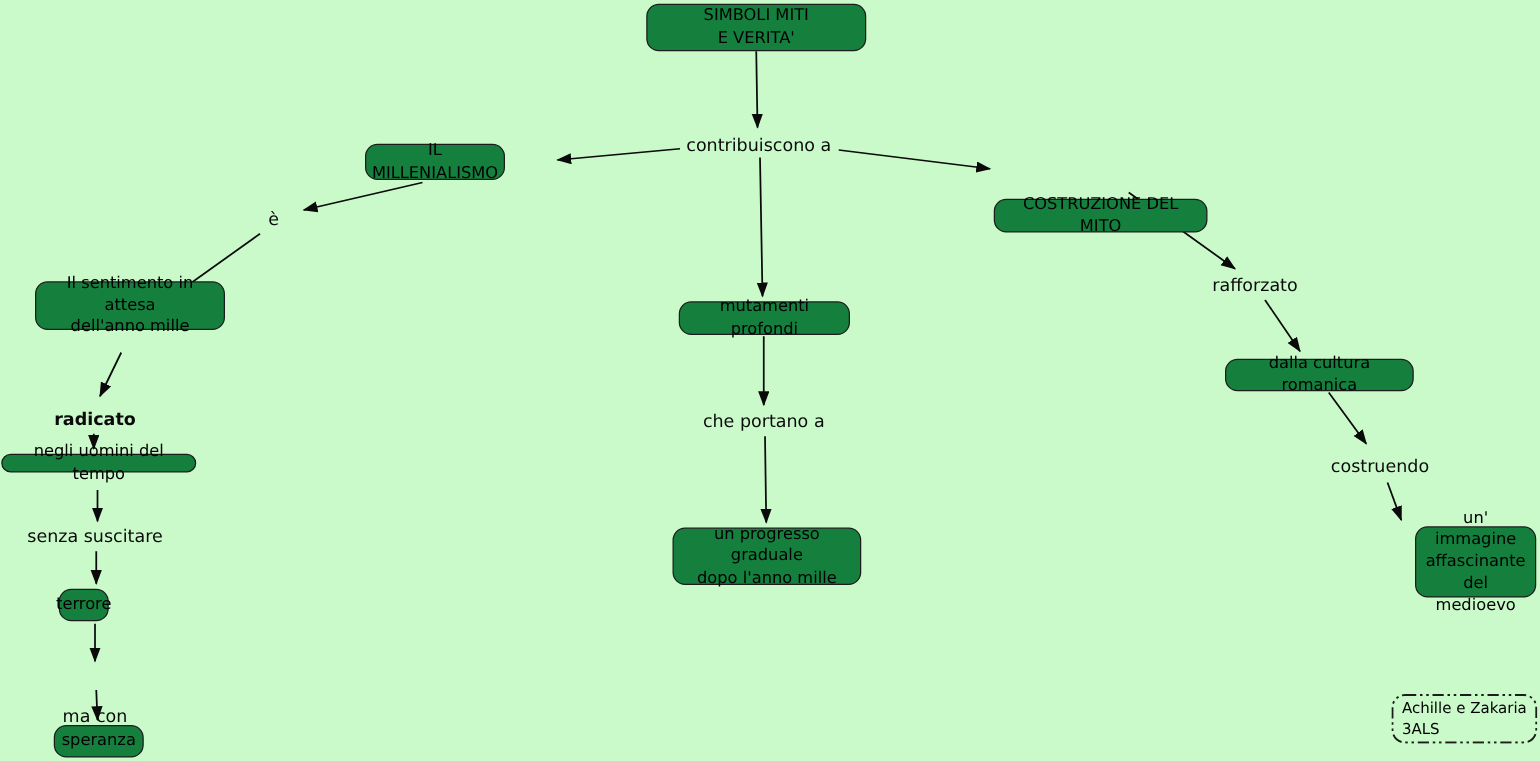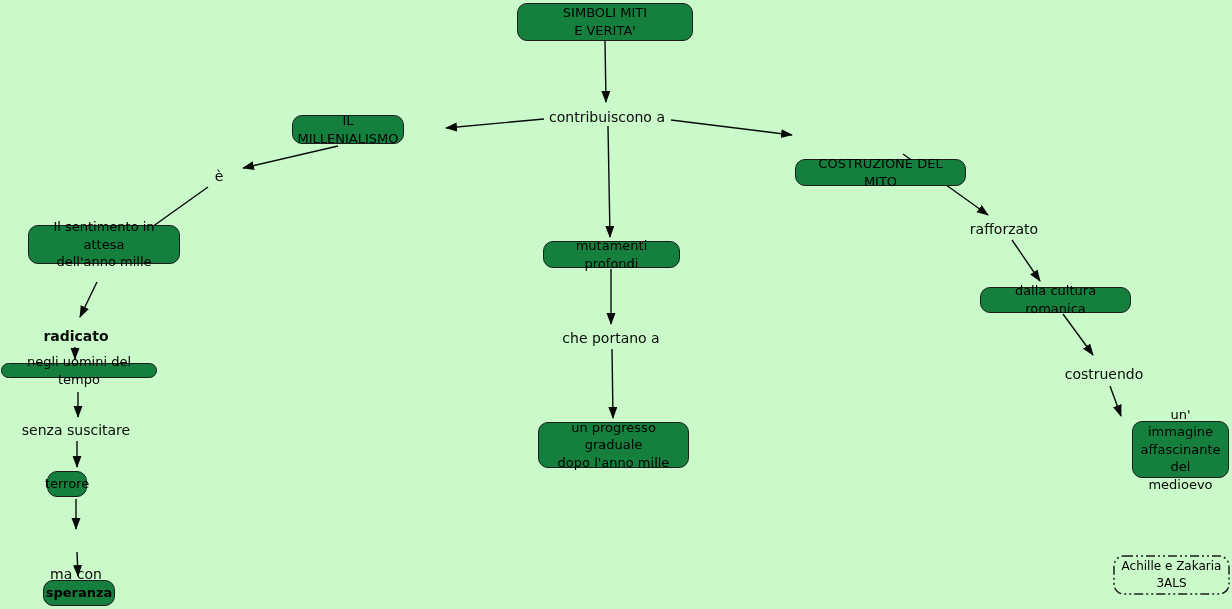--- a/index.html
+++ b/index.html
@@ -49,21 +49,20 @@
     cursor: default;
   }
   .authors-node {
     position: absolute;
     box-sizing: border-box;
     background: transparent;
     border: none;
     color: #000;
     font-size: 12px;
     line-height: 1.4;
-    text-align: center;
     white-space: pre-line;
     display: flex;
     align-items: center;
     justify-content: center;
     padding: 2px 6px;
   }
   .authors-node svg {
     position: absolute;
     left: 0; top: 0;
     width: 100%; height: 100%;
@@ -108,21 +107,21 @@
 
   <div class="concept-node" style="left:292px; top:115px; width:112px; height:29px;">IL MILLENIALISMO</div>
 
   <div class="concept-node" style="left:28px; top:225px; width:152px; height:39px;">Il sentimento in attesa
 dell'anno mille</div>
 
   <div class="concept-node" style="left:1px; top:363px; width:156px; height:15px;">negli uomini del tempo</div>
 
   <div class="concept-node" style="left:47px; top:471px; width:40px; height:26px;">terrore</div>
 
-  <div class="concept-node" style="left:43px; top:580px; width:72px; height:26px;font-weight:bold;">speranza</div>
+  <div class="concept-node" style="left:43px; top:580px; width:72px; height:26px;">speranza</div>
 
   <div class="concept-node" style="left:543px; top:241px; width:137px; height:27px;">mutamenti profondi</div>
 
   <div class="concept-node" style="left:538px; top:422px; width:151px; height:46px;border-radius:10px;">un progresso graduale
 dopo l'anno mille</div>
 
   <div class="concept-node" style="left:795px; top:127px; width:171px; height:27px;margin-top:32px;">COSTRUZIONE DEL MITO</div>
 
   <div class="concept-node" style="left:980px; top:287px; width:151px; height:26px;">dalla cultura romanica</div>
 

